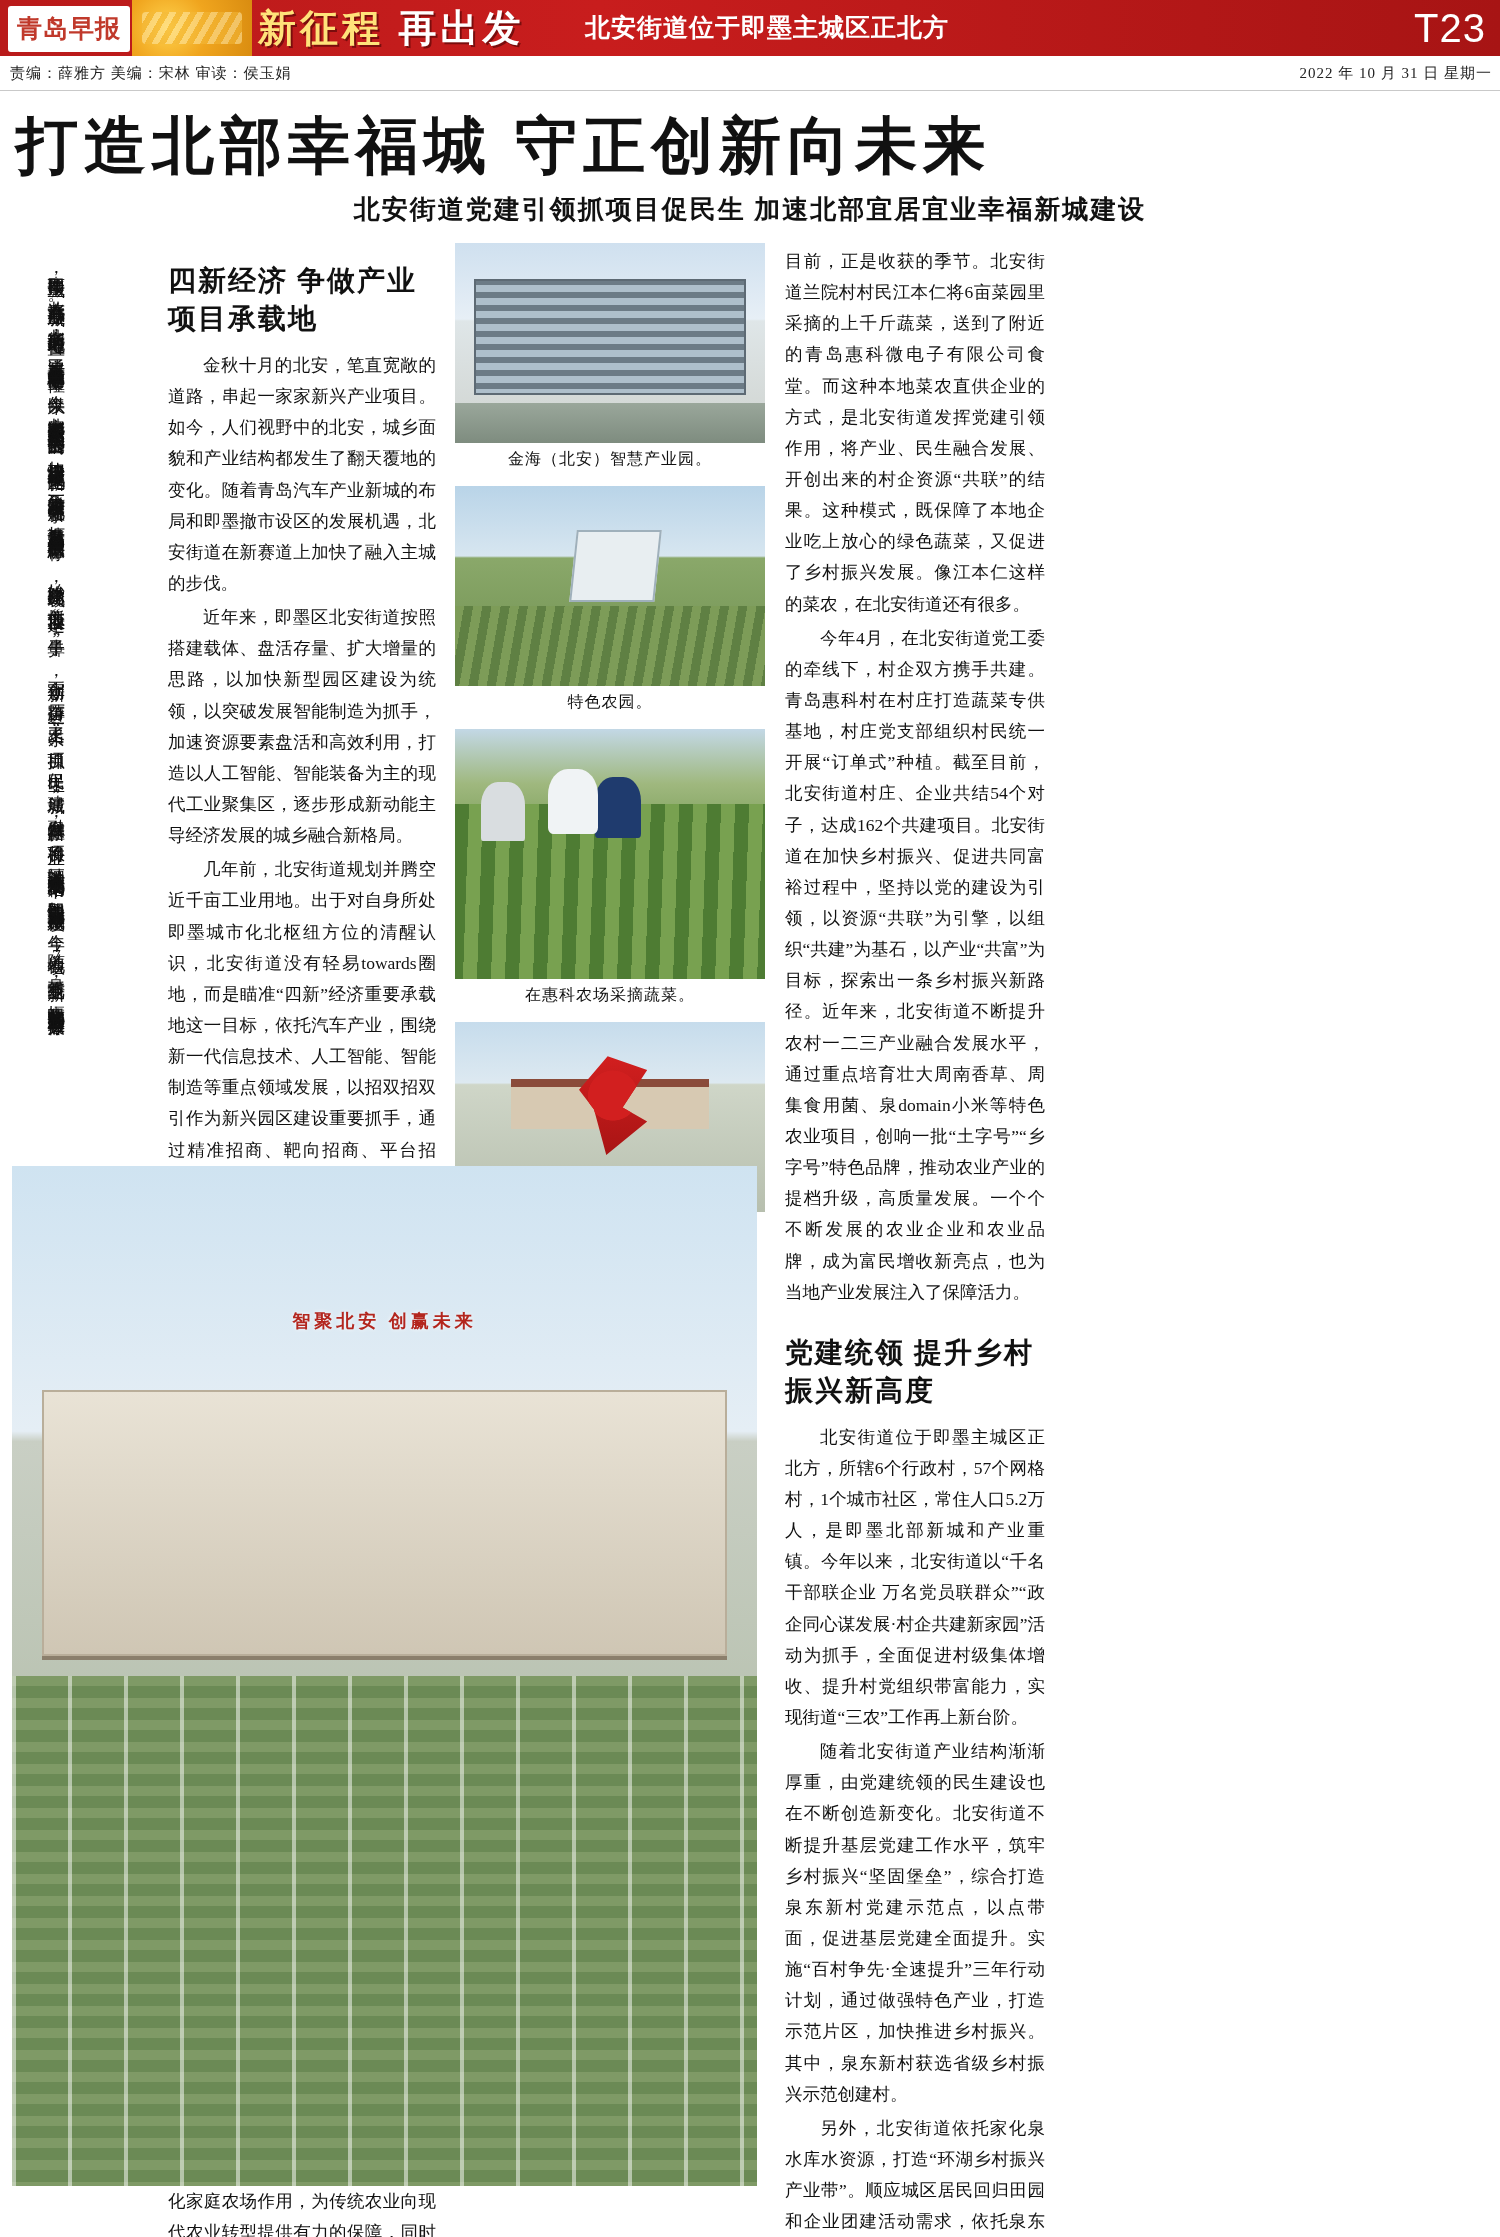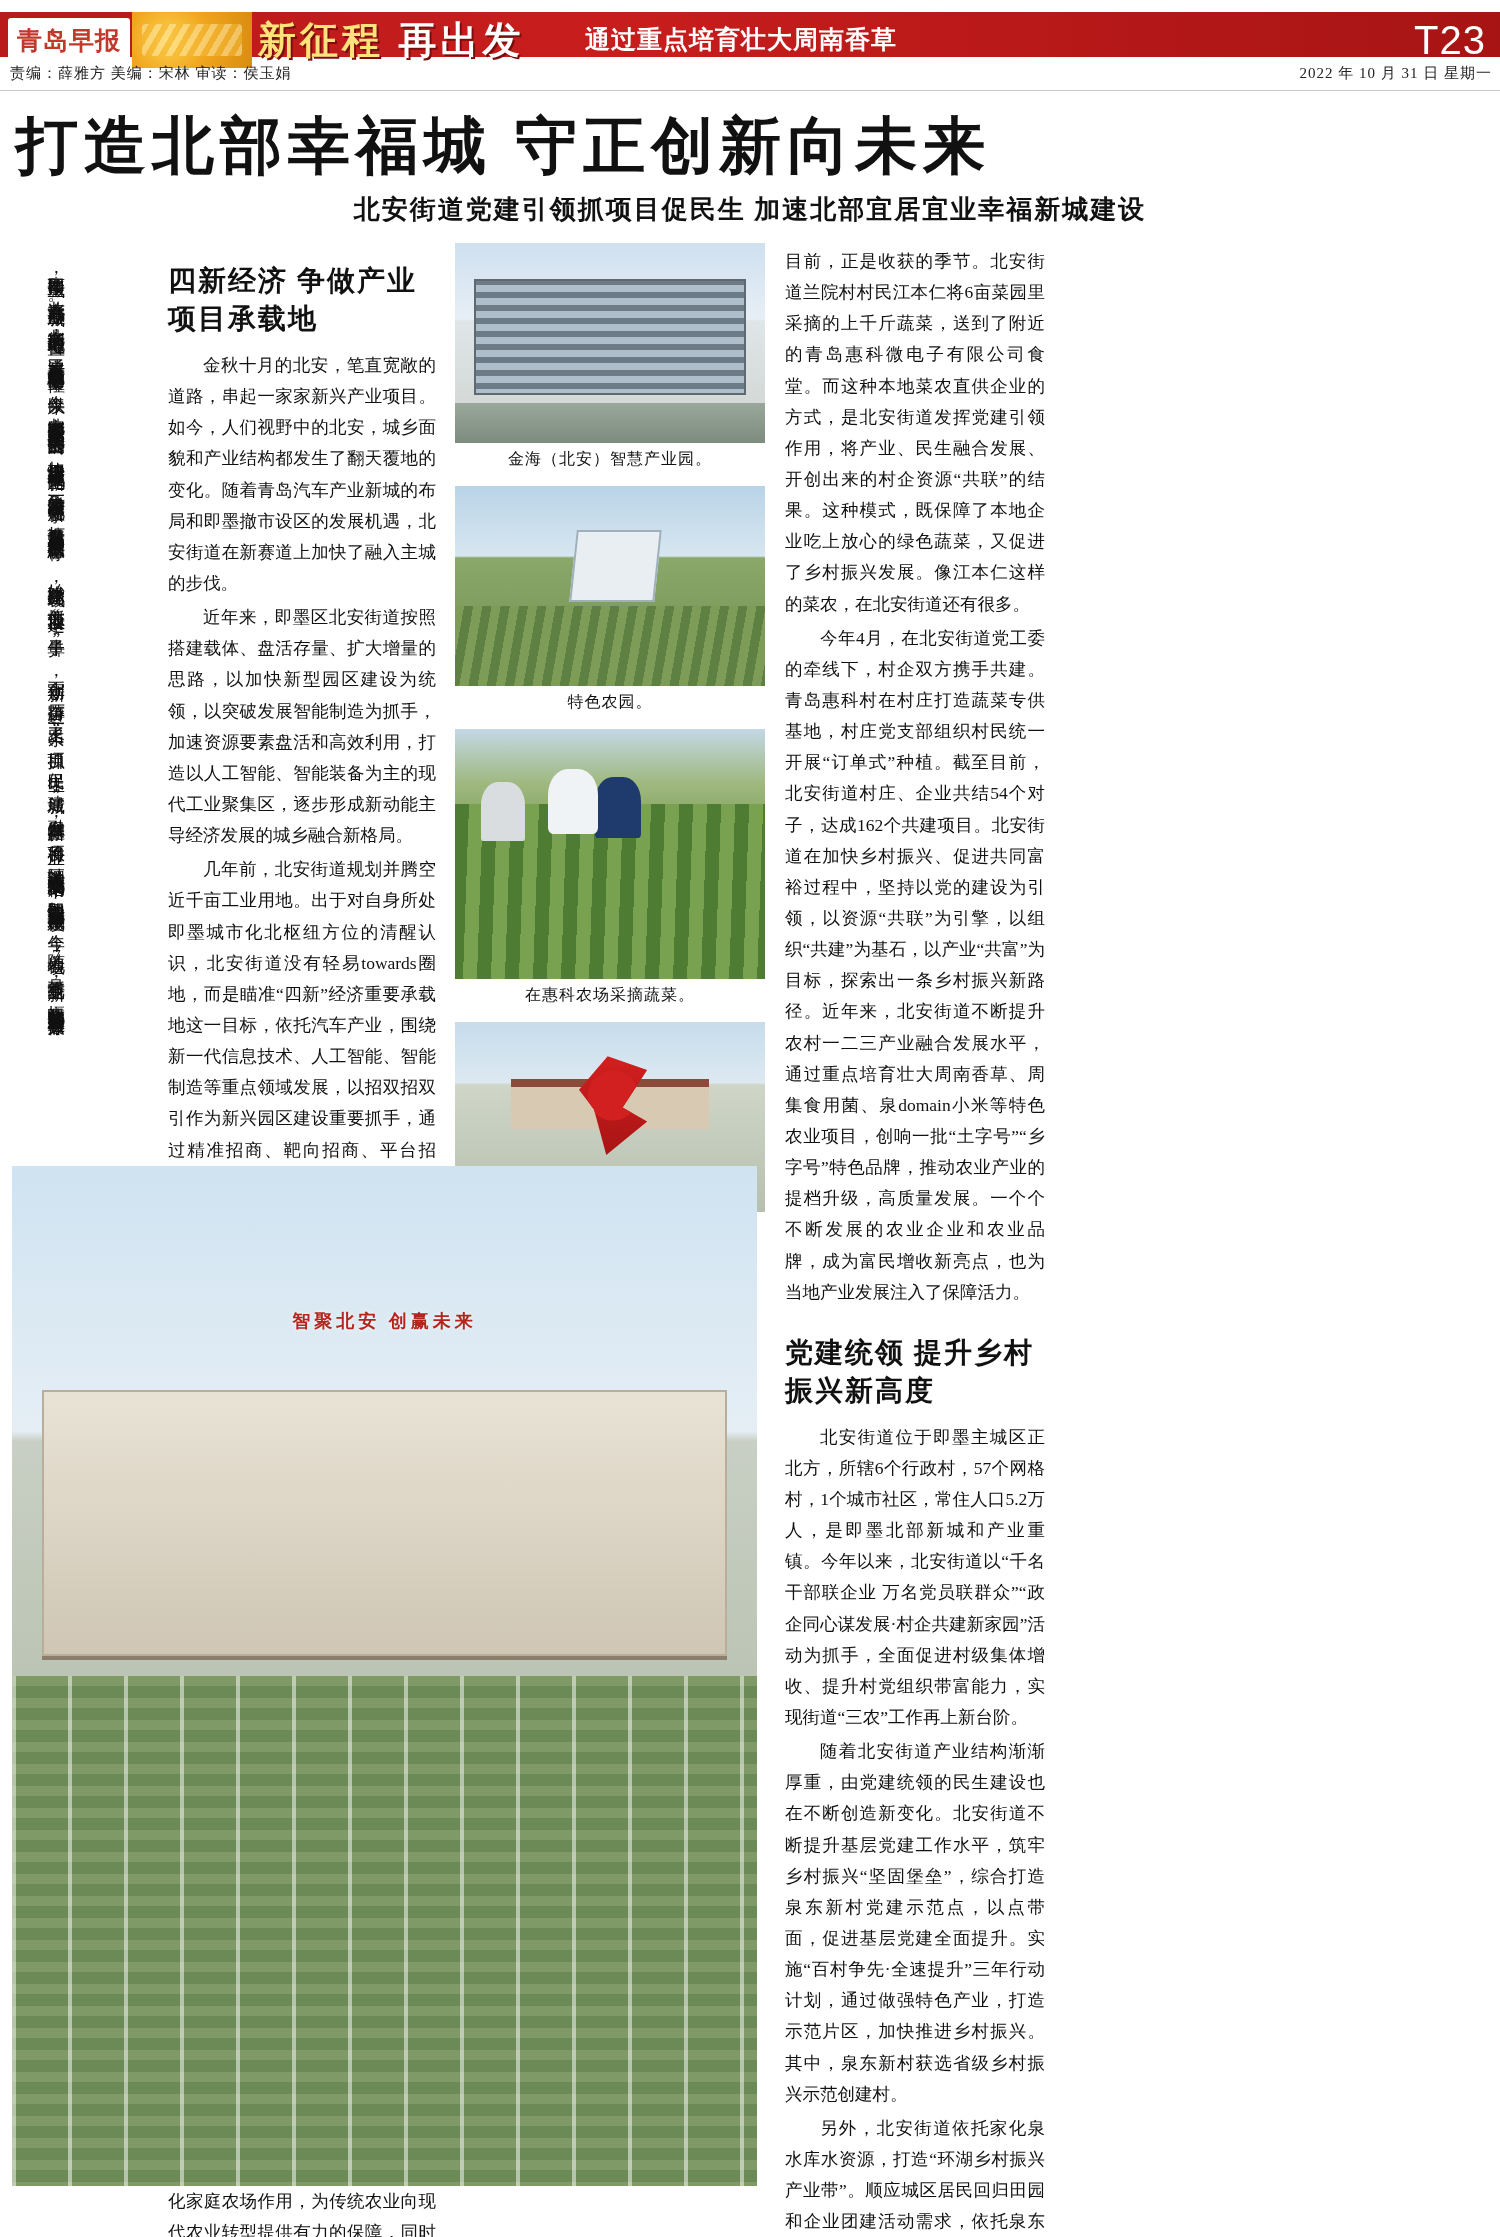--- a/index.html
+++ b/index.html
@@ -6,24 +6,23 @@
   body {
     width:1500px; height:2237px;
     background:#ffffff;
     font-family:"Liberation Serif", serif;
     color:#111;
     position:relative;
     overflow:hidden;
   }
   
   .masthead {
-    position:absolute; left:0; top:0; width:1500px; height:45px;
+    position:absolute; left:0; top:0; width:1500px; height:56px;
     background:linear-gradient(90deg,#b91a1a 0%, #c81d1d 40%, #a71414 100%);
     color:#fff;
-    margin-top:12px;
   }
   .masthead .logo {
     position:absolute; left:8px; top:6px; width:118px; height:42px;
     background:#fff; border:2px solid #fff; border-radius:3px;
     color:#c0392b; font-weight:bold; font-size:25px; line-height:42px;
     text-align:center; letter-spacing:1px;
     font-family:"Liberation Serif", serif;
   }
   .masthead .ribbon {
     position:absolute; left:132px; top:0; width:120px; height:56px;
@@ -189,21 +188,21 @@
 </head>
 <body>
 
 <div class="masthead">
   <div class="logo">青岛早报</div>
   <div class="ribbon"></div>
   <div class="slogan">
     <span class="hl">新征程</span>
     <span>再出发</span>
   </div>
-  <div class="subtitle">通过重点培育壮大周南香草</div>
+  <div class="subtitle">北安街道位于即墨主城区正北方</div>
   <div class="pageno">T23</div>
 </div>
 
 <div class="creditbar">
   <div class="left">责编：薛雅方  美编：宋林  审读：侯玉娟</div>
   <div class="right">2022 年 10 月 31 日  星期一</div>
 </div>
 
 <div class="headline">打造北部幸福城  守正创新向未来</div>
 <div class="subhead">北安街道党建引领抓项目促民生  加速北部宜居宜业幸福新城建设</div>

